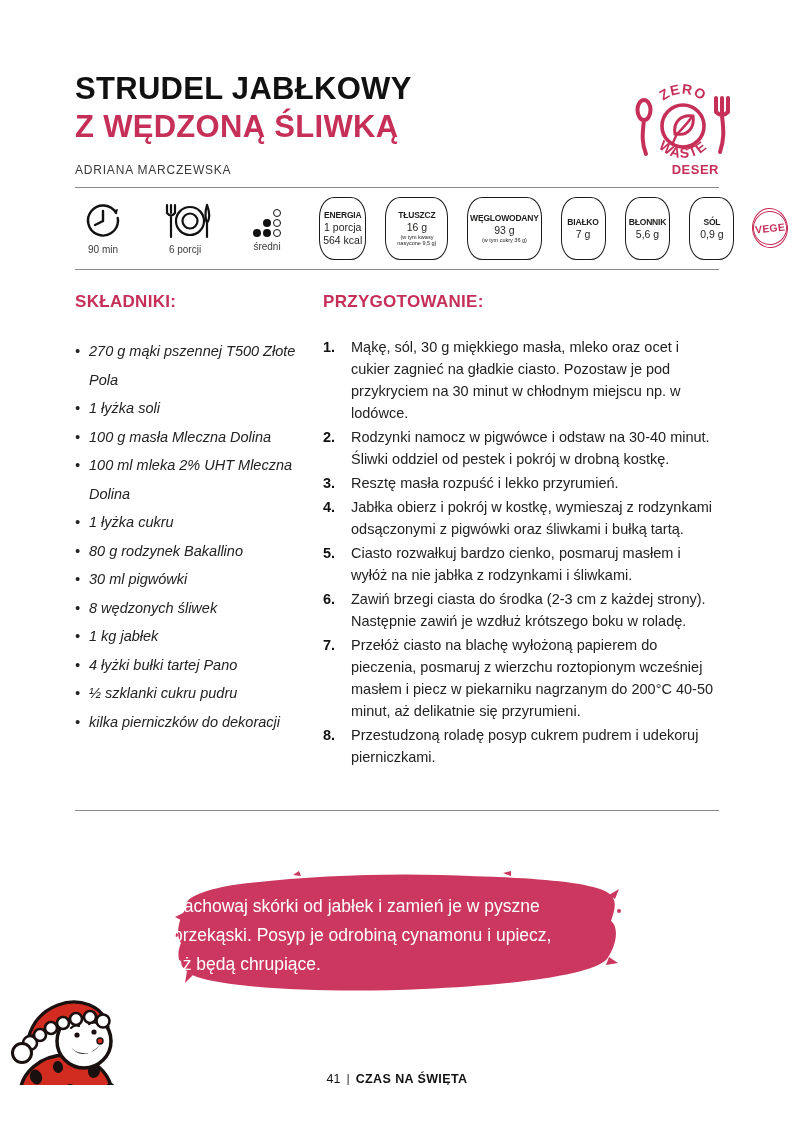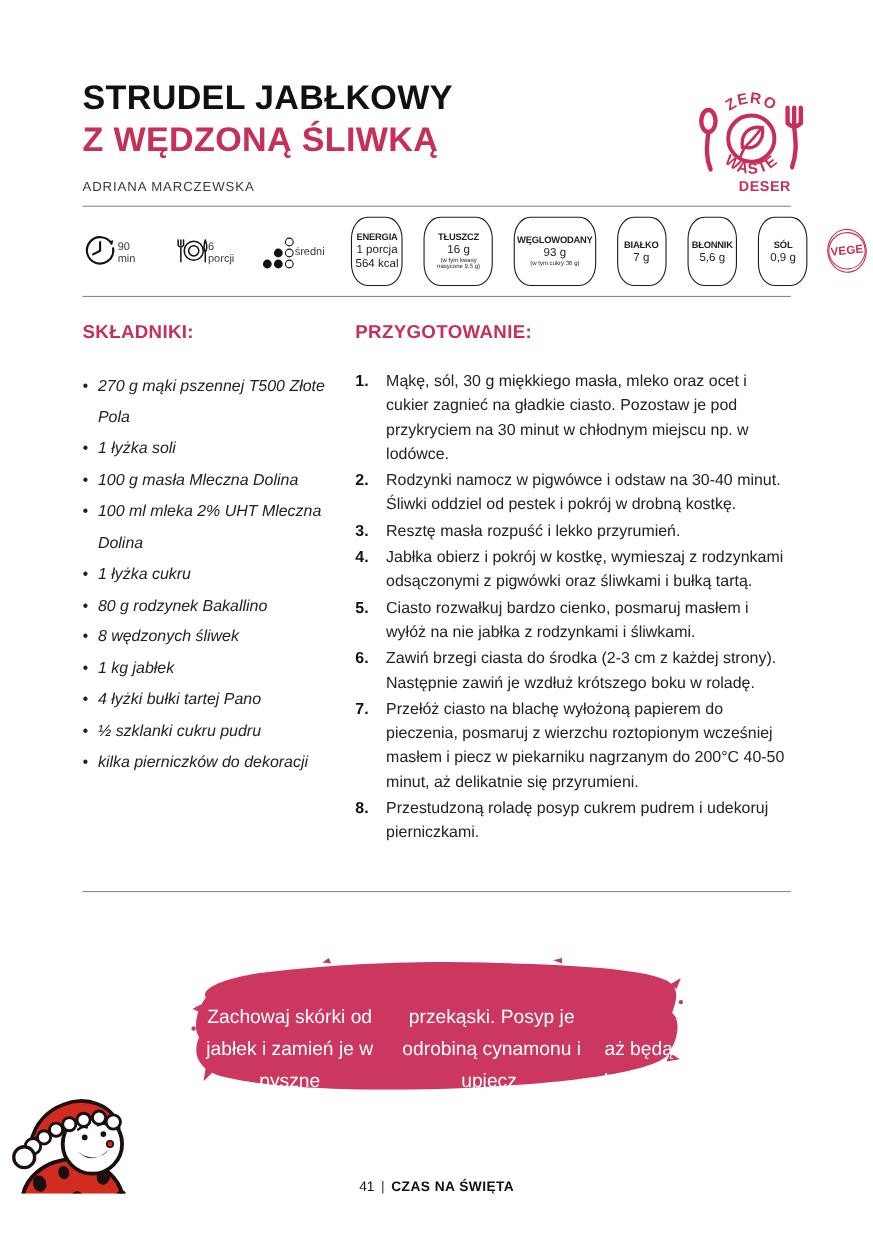--- a/index.html
+++ b/index.html
@@ -18,21 +18,21 @@
   .title1{font-size:31px;font-weight:bold;line-height:37px;letter-spacing:.3px;color:#111;}
   .title2{font-size:31px;font-weight:bold;line-height:39px;letter-spacing:.3px;color:var(--accent);}
   .author{margin-top:17px;font-size:12px;letter-spacing:.8px;color:#3a3a3a;}
   .category{position:absolute;right:0;bottom:0;font-size:13px;font-weight:bold;letter-spacing:.5px;color:var(--accent);}
   .zw-badge{position:absolute;right:-14px;top:4px;}
   hr{border:none;border-top:1px solid var(--line);margin:0;}
   .hr1{margin-top:10px;}
 
   
   .meta-row{margin-top:6px;height:68px;display:flex;align-items:center;}
-  .meta-item{display:flex;flex-direction:row;align-items:center;justify-content:center;min-width:56px;}
+  .meta-item{display:flex;flex-direction:column;align-items:center;justify-content:center;min-width:56px;}
   .meta-label{font-size:10px;color:#3c3c3c;margin-top:3px;}
   .vdiv{width:1px;height:46px;background:#2f2f2f;margin:0 13px;}
   .dots{display:grid;grid-template-columns:repeat(3,9px);grid-template-rows:repeat(3,9px);gap:1px;margin-top:5px;}
   .dot{width:8px;height:8px;border-radius:50%;}
   .dot.f{background:#111;}
   .dot.o{border:1.4px solid #111;background:#fff;}
   .dot.e{visibility:hidden;}
 
   
   .badges{display:flex;gap:19px;margin-left:24px;align-items:center;}
@@ -56,21 +56,21 @@
   .ingredients li{position:relative;padding-left:14px;font-size:14.5px;line-height:28.5px;color:#222;}
   .ingredients li::before{content:"•";position:absolute;left:0;top:0;color:#222;}
   .steps{list-style:none;margin-top:24px;}
   .steps li{position:relative;padding-left:28px;font-size:14.5px;line-height:22px;margin-bottom:2px;color:#222;}
   .step-num{position:absolute;left:0;top:0;font-weight:bold;color:#111;}
   .hr3{margin-top:40px;}
 
   
   .banner{position:relative;width:448px;height:126px;margin:60px auto 0;}
   .banner svg{position:absolute;inset:0;}
-  .banner-text{position:absolute;inset:0;display:flex;flex-direction:row;align-items:flex-end;justify-content:center;
+  .banner-text{position:absolute;inset:0;display:flex;flex-direction:column;align-items:flex-start;justify-content:center;
     color:#fff;font-size:17.5px;line-height:29px;text-align:center;padding-top:2px;}
 
   
   .footer{position:absolute;left:0;right:0;top:1072px;text-align:center;font-size:12.5px;color:#111;}
   .footer .pg{font-weight:normal;}
   .footer .sep{margin:0 6px;color:#333;font-weight:300;}
   .footer .book{font-weight:bold;letter-spacing:.4px;}
 
   .mascot{position:absolute;left:8px;bottom:-12px;}
 </style>
@@ -215,20 +215,21 @@
 
             <li><span>100 g masła Mleczna Dolina</span></li>
 
             <li><span>100 ml mleka 2% UHT Mleczna Dolina</span></li>
 
 
             <li><span>1 łyżka cukru</span></li>
 
             <li><span>80 g rodzynek Bakallino</span></li>
 
+            <li><span>30 ml pigwówki</span></li>
 
             <li><span>8 wędzonych śliwek</span></li>
 
             <li><span>1 kg jabłek</span></li>
 
             <li><span>4 łyżki bułki tartej Pano</span></li>
 
             <li><span>½ szklanki cukru pudru</span></li>
 
             <li><span>kilka pierniczków do dekoracji</span></li>

